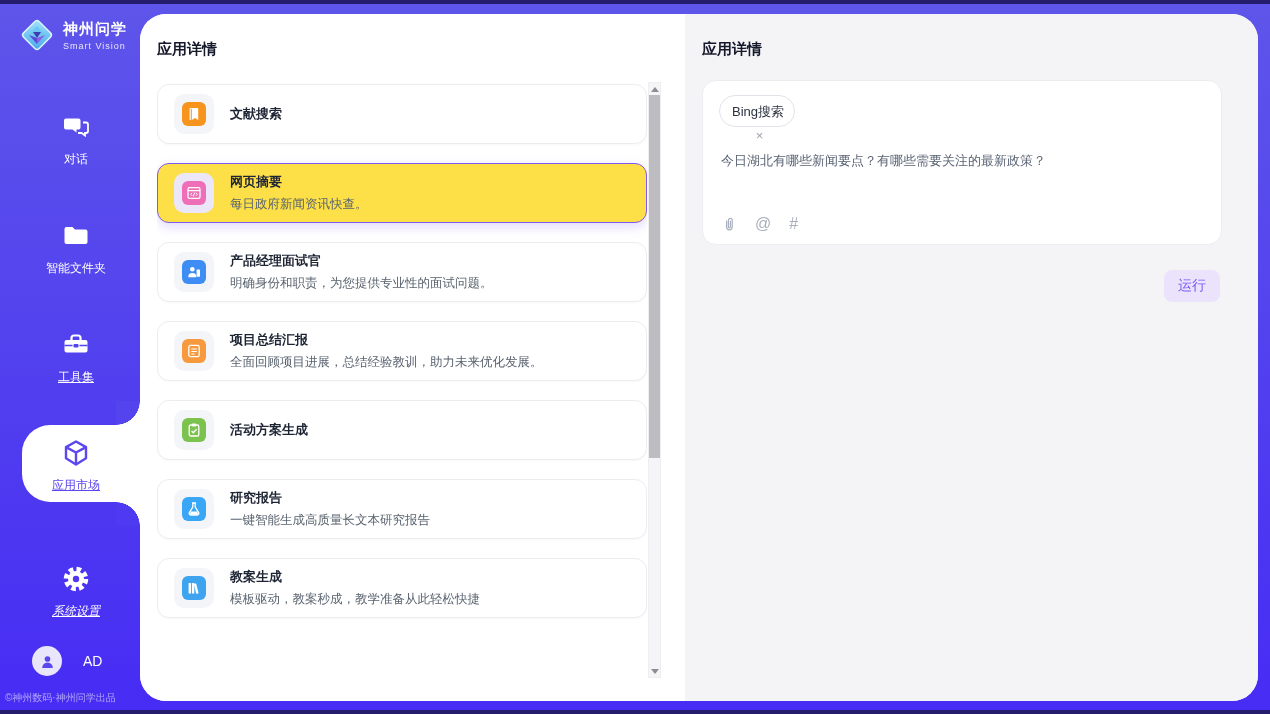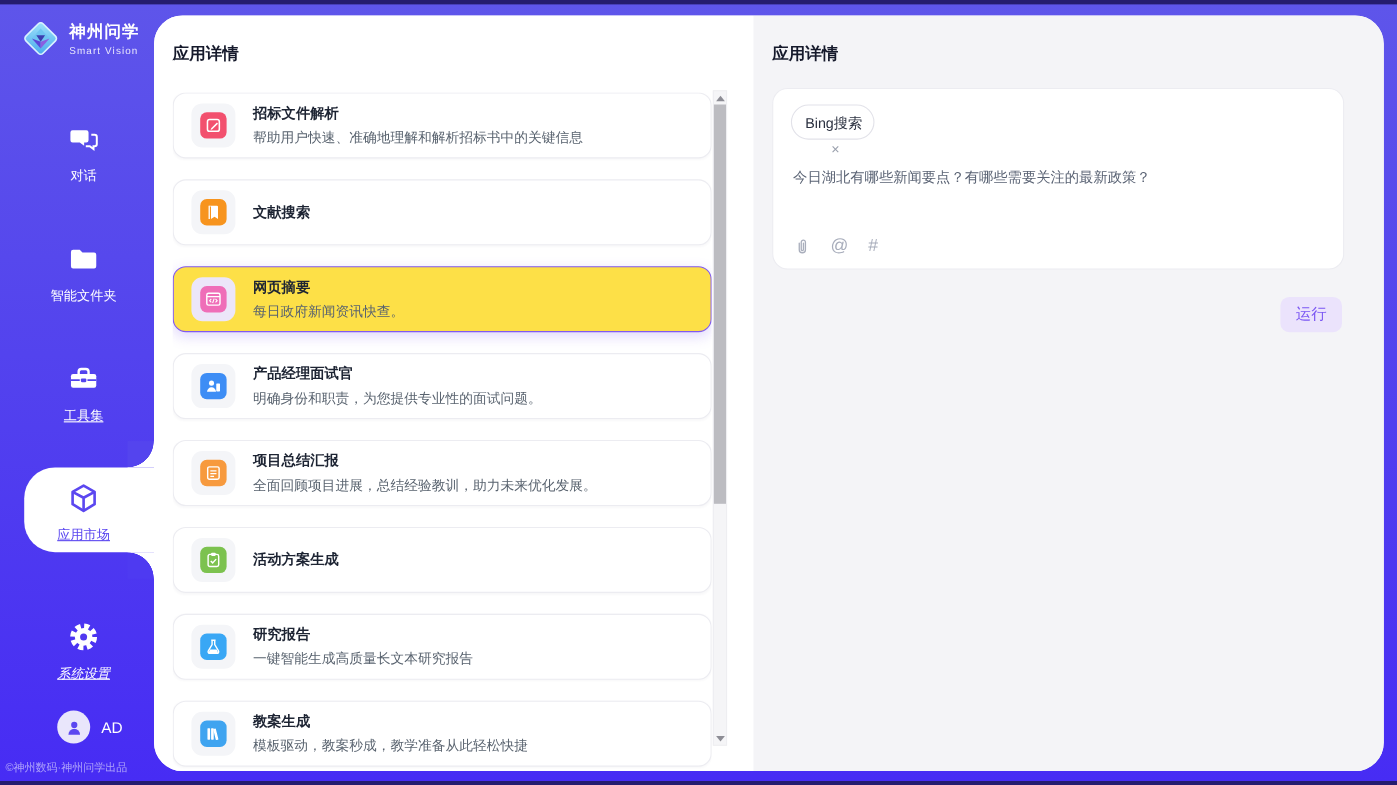--- a/index.html
+++ b/index.html
@@ -36,21 +36,21 @@
     background:#ffffff; border-radius:28px 0 0 28px; z-index:0;
   }
   .blob::before {
     content:""; position:absolute; right:0; top:-24px; width:24px; height:24px;
     background:radial-gradient(circle at 0 0,#5444ee 23.5px,#ffffff 24px);
   }
   .blob::after {
     content:""; position:absolute; right:0; bottom:-24px; width:24px; height:24px;
     background:radial-gradient(circle at 0 100%,#4e3af1 23.5px,#ffffff 24px);
   }
-  .user-row { position:absolute; left:52px; bottom:34px; display:flex; align-items:center; gap:10px; }
+  .user-row { position:absolute; left:32px; bottom:34px; display:flex; align-items:center; gap:21px; }
   .avatar { width:30px; height:30px; border-radius:50%; background:#e9e6fb; display:flex; align-items:center; justify-content:center; }
   .avatar svg { width:17px; height:17px; }
   .user-name { font-size:14px; color:#fff; }
   .sb-footer { position:absolute; left:5px; bottom:5px; font-size:10px; color:rgba(255,255,255,.55); white-space:nowrap; }
   
   .content {
     position:absolute; left:140px; top:14px; right:12px; bottom:13px;
     border-radius:26px; overflow:hidden; display:flex; background:#fff; z-index:2;
   }
   .list-panel { position:relative; width:545px; background:#ffffff; flex-shrink:0; }
@@ -183,34 +183,20 @@
     <span class="user-name">AD</span>
   </div>
   <div class="sb-footer">©神州数码·神州问学出品</div>
 </div>
 
 <div class="content">
 
   <section class="list-panel">
     <h1 class="panel-title">应用详情</h1>
     <div class="cards" id="cards">
-        <div class="app-card">
-    <div class="app-tile">
-      <div class="app-glyph" style="background: rgb(242, 80, 110);">
-              <svg viewBox="0 0 16 16">
-                <rect x="2.6" y="2.6" width="10.8" height="10.8" rx="2" fill="none" stroke="#fff" stroke-width="1.4"></rect>
-                <path d="M6 10.6l5.2-5.2 1 1L7 11.6l-1.5.5z" fill="#fff"></path>
-              </svg>
-            </div>
-    </div>
-    <div class="app-text">
-      <div class="app-title">招标文件解析</div>
-      <div class="app-desc">帮助用户快速、准确地理解和解析招标书中的关键信息</div>
-    </div>
-  </div>
         <div class="app-card">
     <div class="app-tile">
       <div class="app-glyph" style="background: rgb(247, 148, 30);">
               <svg viewBox="0 0 16 16">
                 <path d="M4.2 2h7a1 1 0 0 1 1 1v11l-3.2-2-3.2 2V3z" fill="#fff"></path>
                 <path d="M4.2 2v12" stroke="#fff" stroke-width="1.2"></path>
               </svg>
             </div>
     </div>
     <div class="app-text">

